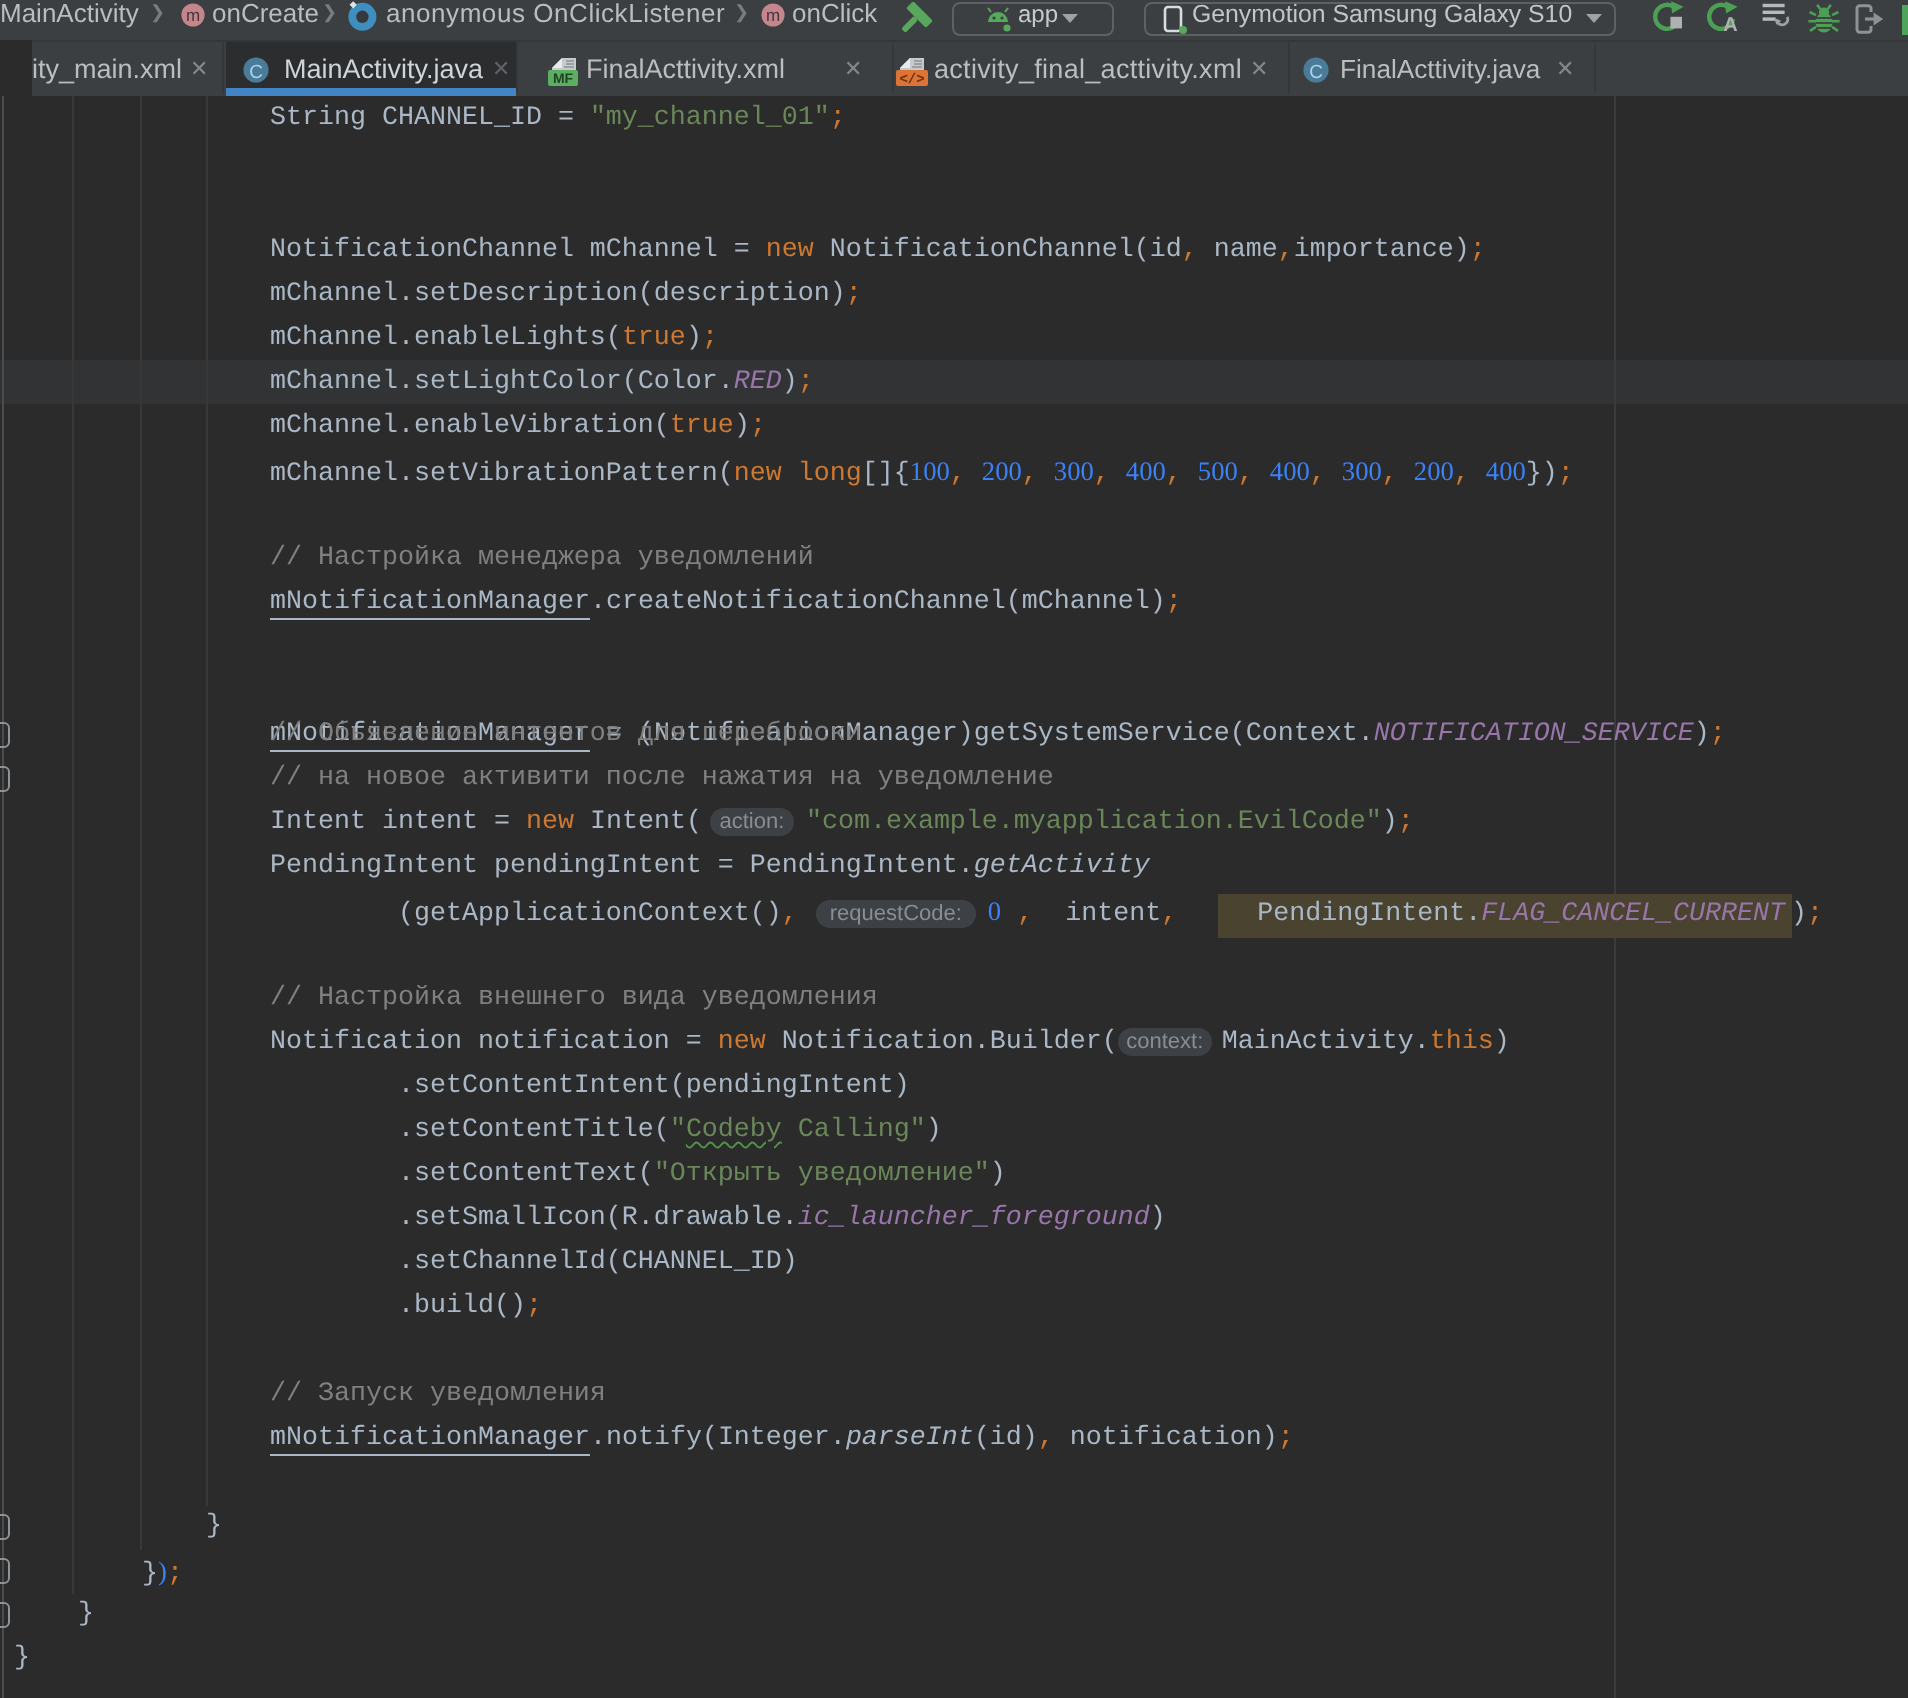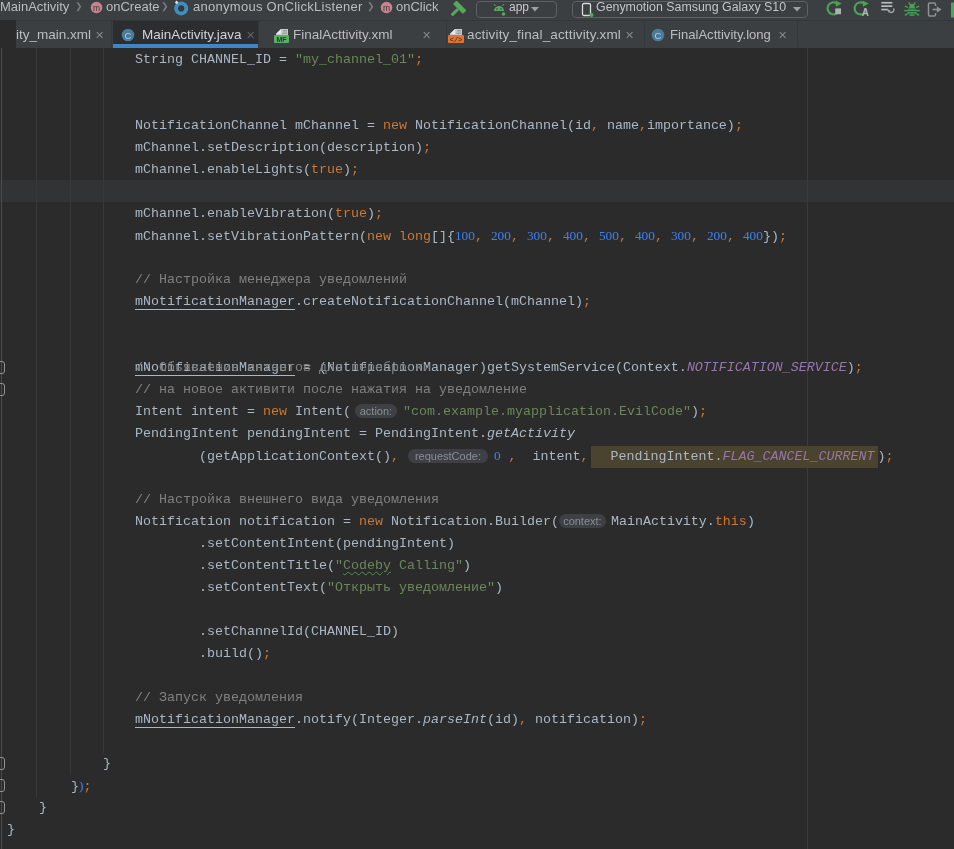--- a/index.html
+++ b/index.html
@@ -179,56 +179,58 @@
     <rect x="0" y="10" width="16" height="8" rx="1" fill="#DD7335"></rect>
     <text x="8" y="16.5" font-size="7" font-weight="bold" fill="#6B3313" text-anchor="middle" font-family="Liberation Mono">&lt;/&gt;</text>
   </svg>
   <span class="tabtxt" style="left:451px;letter-spacing:0.15px;">activity_final_acttivity.xml</span>
   <span class="tabx" style="left:609px;">✕</span>
   <div class="tdiv" style="left:628px;"></div>
   <svg class="abs" style="left:635px;top:8px;" width="14" height="14" viewBox="0 0 14 14">
       <circle cx="7" cy="7" r="6.3" fill="#4A7C99"></circle>
       <text x="7" y="10.8" font-size="9.5" fill="#A8D2EA" text-anchor="middle" font-family="Liberation Sans">C</text>
     </svg>
-  <span class="tabtxt" style="left:654px;font-size:13.1px;">FinalActtivity.long</span>
+  <span class="tabtxt" style="left:654px;font-size:13.1px;">FinalActtivity.java</span>
   <span class="tabx" style="left:762px;">✕</span>
   <div class="tdiv" style="left:781px;"></div>
 </div>
 
 <div id="editor">
   <div id="curline"></div>
   <div class="vline" style="left:1px;top:0;height:801px;background:#4A4D4F;"></div>
   <div class="vline" style="left:36px;top:0;height:749px;background:#383838;"></div>
   <div class="vline" style="left:70px;top:0;height:727px;background:#383838;"></div>
   <div class="vline" style="left:103px;top:0;height:705px;background:#383838;"></div>
   <div class="vline" style="left:807px;top:0;height:801px;background:#393B3D;"></div>
   <div class="fold" style="top:313px;"></div>
   <div class="fold" style="top:335px;"></div>
   <div class="fold" style="top:709px;"></div>
   <div class="fold" style="top:731px;"></div>
   <div class="fold" style="top:753px;"></div>
   <div class="ln" style="top:0px;">                String CHANNEL_ID = <span class="s">"my_channel_01"</span><span class="k">;</span></div>
   <div class="ln" style="top:66px;">                NotificationChannel mChannel = <span class="k">new</span> NotificationChannel(id<b>,</b> name<b>,</b>importance)<span class="k">;</span></div>
   <div class="ln" style="top:88px;">                mChannel.setDescription(description)<span class="k">;</span></div>
   <div class="ln" style="top:110px;">                mChannel.enableLights(<span class="k">true</span>)<span class="k">;</span></div>
+  <div class="ln" style="top:132px;">                mChannel.setLightColor(Color.<span class="f">RED</span>)<span class="k">;</span></div>
   <div class="ln" style="top:154px;">                mChannel.enableVibration(<span class="k">true</span>)<span class="k">;</span></div>
   <div class="ln" style="top:176px;">                mChannel.setVibrationPattern(<span class="k">new</span> <span class="k">long</span>[]{<span class="n">100</span><b>,</b> <span class="n">200</span><b>,</b> <span class="n">300</span><b>,</b> <span class="n">400</span><b>,</b> <span class="n">500</span><b>,</b> <span class="n">400</span><b>,</b> <span class="n">300</span><b>,</b> <span class="n">200</span><b>,</b> <span class="n">400</span>})<span class="k">;</span></div>
   <div class="ln" style="top:220px;"><span class="c">                // Настройка менеджера уведомлений</span></div>
   <div class="ln" style="top:242px;">                <span class="u">mNotificationManager</span>.createNotificationChannel(mChannel)<span class="k">;</span></div>
   <div class="ln" style="top:280px;margin-top:28px;">                <span class="u">mNotificationManager</span> = (NotificationManager)getSystemService(Context.<span class="f">NOTIFICATION_SERVICE</span>)<span class="k">;</span></div>
   <div class="ln" style="top:308px;"><span class="c">                // Обьявление интентов для переброски</span></div>
   <div class="ln" style="top:330px;"><span class="c">                // на новое активити после нажатия на уведомление</span></div>
   <div class="ln" style="top:352px;">                Intent intent = <span class="k">new</span> Intent(<span class="chip" style="width:42px;margin-left:4px;margin-right:6px;">action:</span><span class="s">"com.example.myapplication.EvilCode"</span>)<span class="k">;</span></div>
   <div class="ln" style="top:374px;text-align:right;">                PendingIntent pendingIntent = PendingIntent.<span class="i">getActivity</span></div>
-  <div class="ln" style="top:396px;">                        (getApplicationContext()<b>,</b> <span class="chip" style="width:80px;margin-left:1px;margin-right:6px;">requestCode:</span><span class="n">0</span> <b>,</b>  intent<b>,</b><span class="hl" style="margin-left:2px;padding-left:20px;">PendingIntent.<span class="f">FLAG_CANCEL_CURRENT</span></span>)<span class="k">;</span></div>
+  <div class="ln" style="top:396px;">                        (getApplicationContext()<b>,</b> <span class="chip" style="width:80px;margin-left:1px;margin-right:6px;">requestCode:</span><span class="n">0</span> <b>,</b>  intent<b>,</b><span class="hl" style="margin-left:20px;padding-left:20px;">PendingIntent.<span class="f">FLAG_CANCEL_CURRENT</span></span>)<span class="k">;</span></div>
   <div class="ln" style="top:440px;"><span class="c">                // Настройка внешнего вида уведомления</span></div>
   <div class="ln" style="top:462px;">                Notification notification = <span class="k">new</span> Notification.Builder(<span class="chip" style="width:47px;margin-left:0px;margin-right:5px;">context:</span>MainActivity.<span class="k">this</span>)</div>
   <div class="ln" style="top:484px;">                        .setContentIntent(pendingIntent)</div>
   <div class="ln" style="top:506px;">                        .setContentTitle(<span class="s">"<span class="wavy">Codeby</span> Calling"</span>)</div>
   <div class="ln" style="top:528px;">                        .setContentText(<span class="s">"Открыть уведомление"</span>)</div>
+  <div class="ln" style="top:550px;">                        .setSmallIcon(R.drawable.<span class="f">ic_launcher_foreground</span>)</div>
   <div class="ln" style="top:572px;">                        .setChannelId(CHANNEL_ID)</div>
   <div class="ln" style="top:594px;">                        .build()<span class="k">;</span></div>
   <div class="ln" style="top:638px;"><span class="c">                // Запуск уведомления</span></div>
   <div class="ln" style="top:660px;">                <span class="u">mNotificationManager</span>.notify(Integer.<span class="i">parseInt</span>(id)<b>,</b> notification)<span class="k">;</span></div>
   <div class="ln" style="top:704px;">            }</div>
   <div class="ln" style="top:726px;">        }<span class="n">)</span><span class="k">;</span></div>
   <div class="ln" style="top:748px;">    }</div>
   <div class="ln" style="top:770px;">}</div>
 </div>
 

